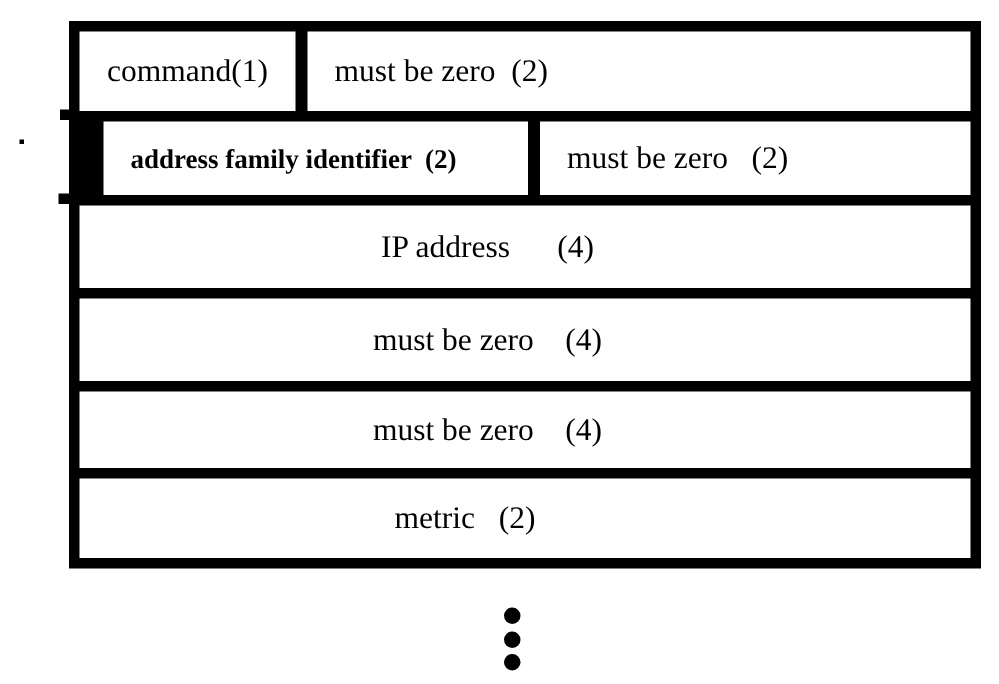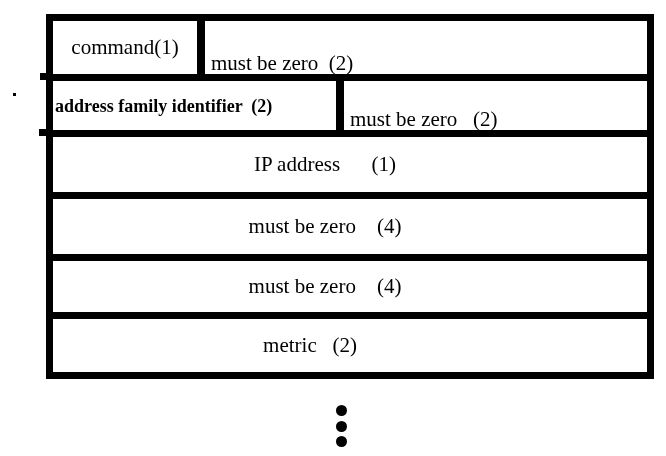--- a/index.html
+++ b/index.html
@@ -49,22 +49,22 @@
   }
   .label-small-bold {
     font-size: 18px;
     font-weight: bold;
     line-height: 1;
     white-space: pre;
   }
   .center {
     justify-content: center;
   }
-  .pad-left { padding-left: 6px; align-items: flex-end; }
-  .pad-left-sm { padding-left: 2px; }
+  .pad-left { padding-left: 18px; }
+  .pad-left-sm { padding-left: 18px; margin-left: 16px; }
   .shift { transform: translateX(-25px); }
   .shift-more { transform: translateX(-40px); }
 
   
   .r1 { height: 53px; }
   .r2 { height: 49px; }
   .r3 { height: 55px; }
   .r4 { height: 55px; }
   .r5 { height: 51px; }
   .r6 { flex: 1 1 auto; }
@@ -122,21 +122,21 @@
       <div class="cell c-afi pad-left-sm">
         <span class="label-small-bold">address family identifier  (2)</span>
       </div>
       <div class="cell c-grow pad-left">
         <span class="label">must be zero   (2)</span>
       </div>
     </div>
 
     <div class="row r3">
       <div class="cell c-grow center">
-        <span class="label shift">IP address      (1)</span>
+        <span class="label shift">IP address      (4)</span>
       </div>
     </div>
 
     <div class="row r4">
       <div class="cell c-grow center">
         <span class="label shift">must be zero    (4)</span>
       </div>
     </div>
 
     <div class="row r5">

